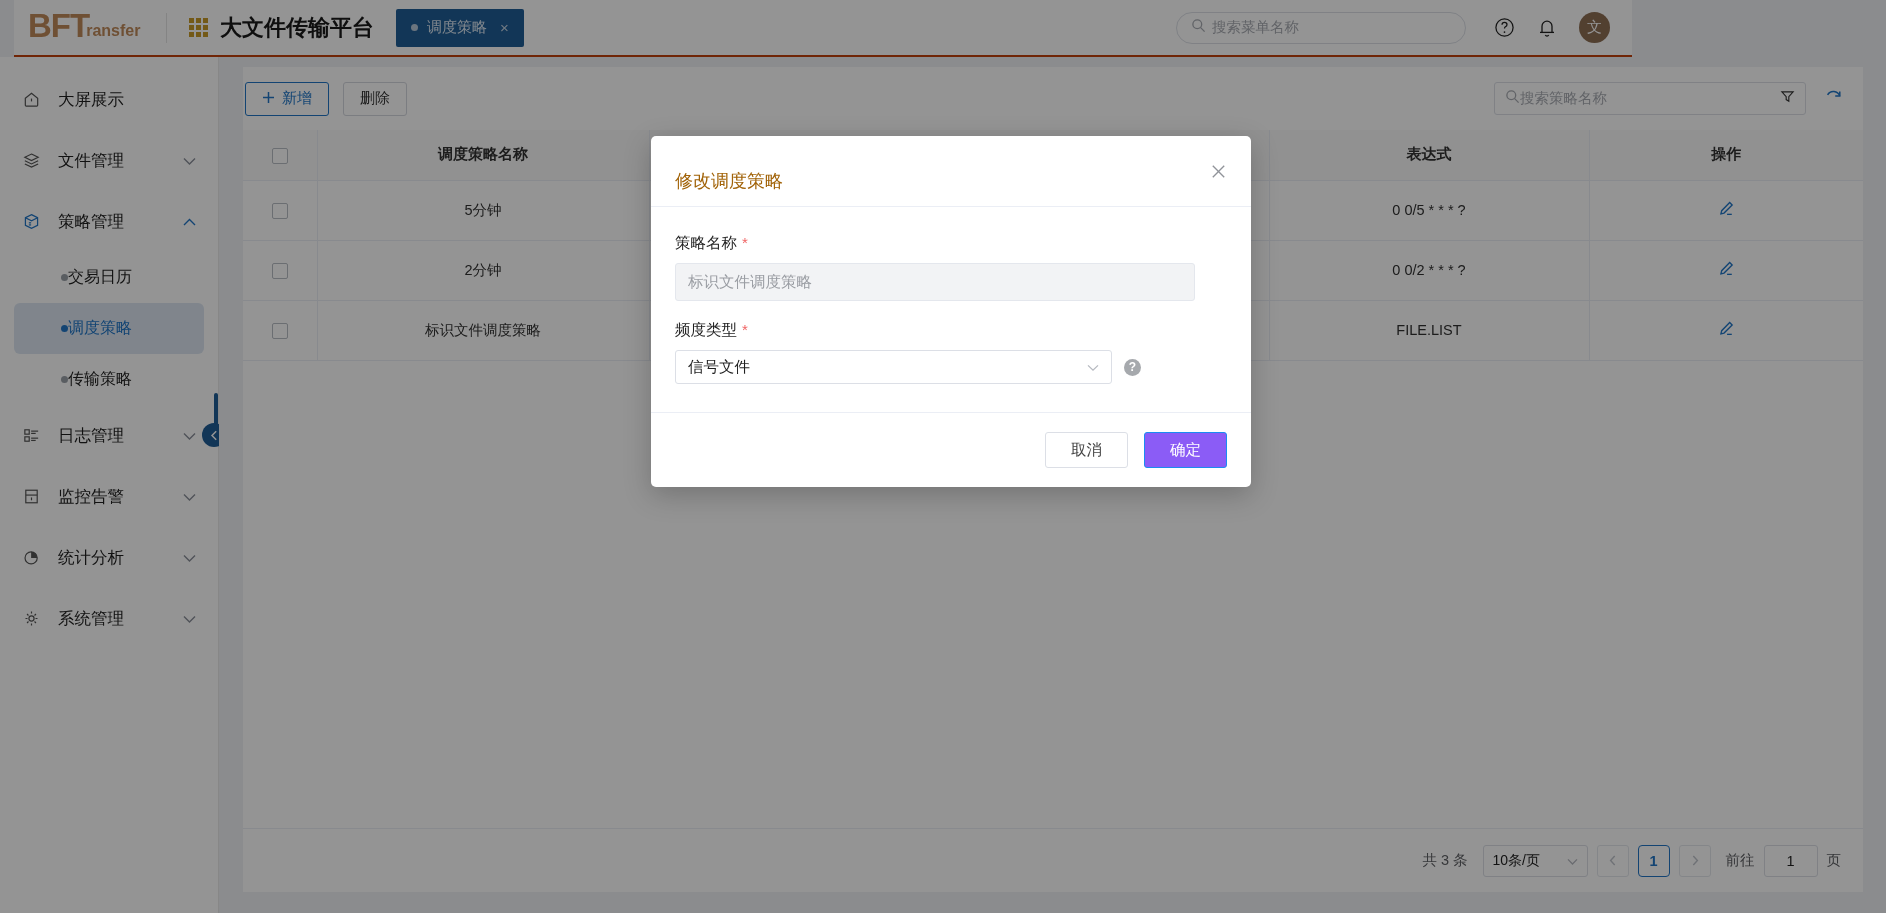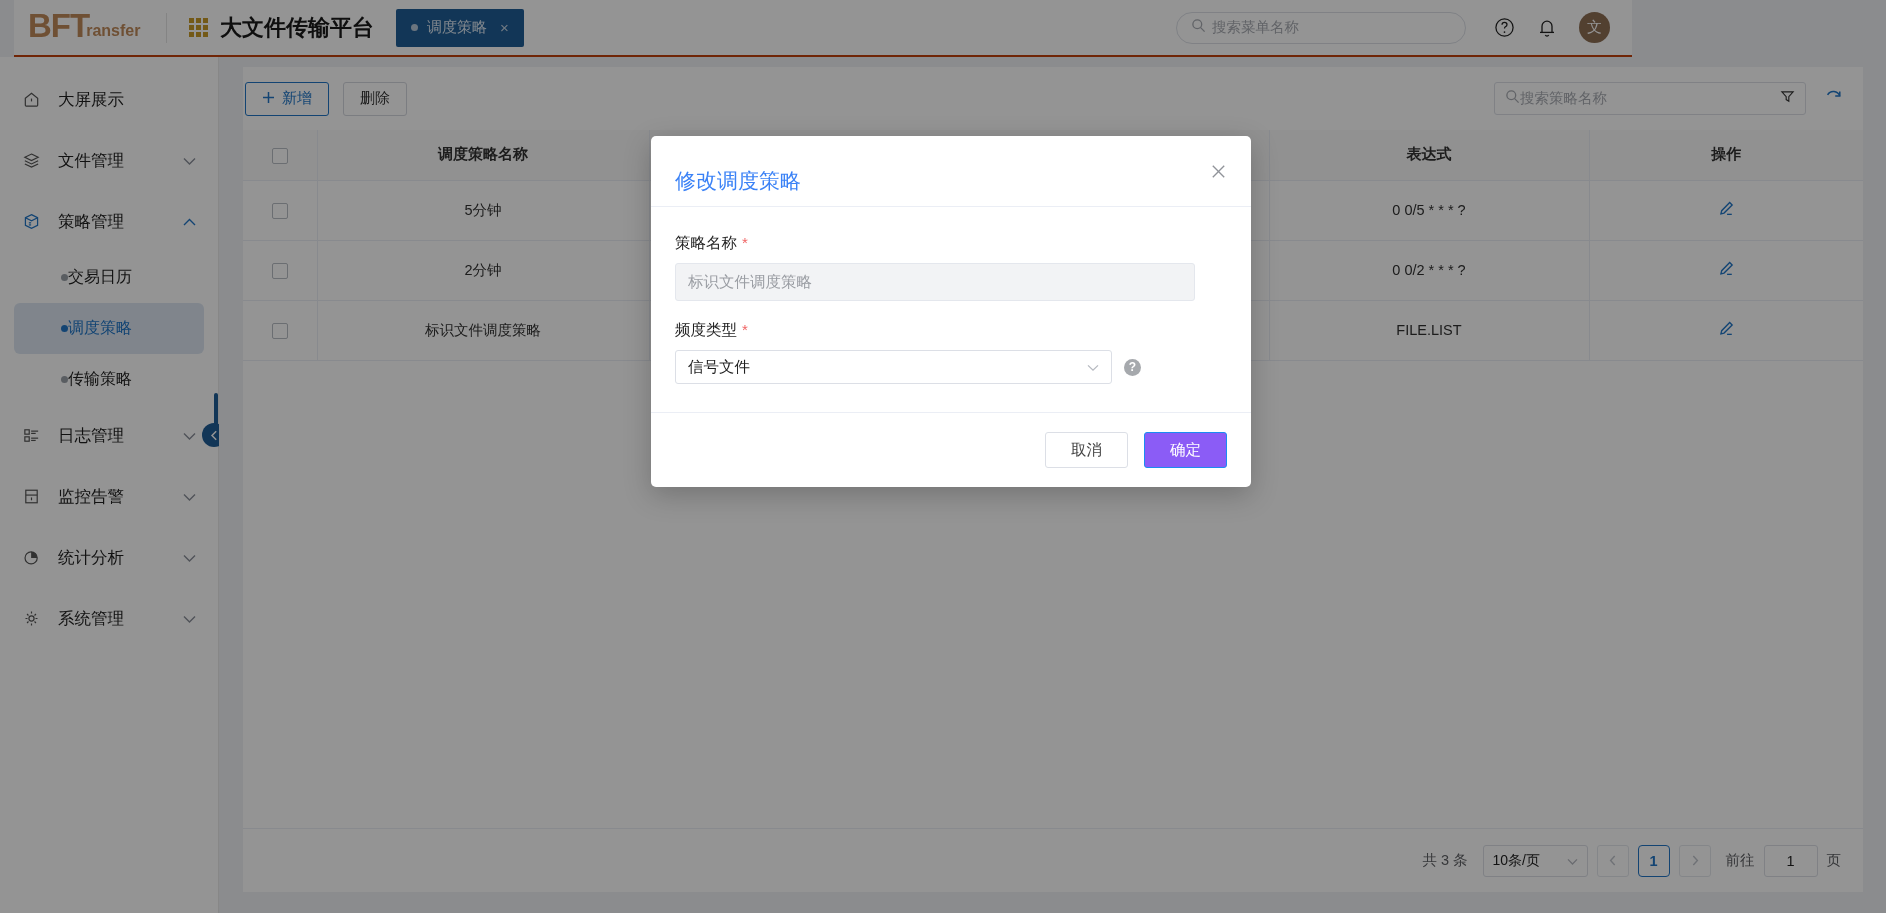--- a/index.html
+++ b/index.html
@@ -180,21 +180,21 @@
   }
   .modal {
     position: absolute; z-index: 60; left: 651px; top: 136px;
     width: 600px; background: #fff; border-radius: 5px;
     box-shadow: 0 8px 28px rgba(0,0,0,0.22);
   }
   .modal-head {
     height: 71px; display: flex; align-items: center; padding: 0 24px;
     border-bottom: 1px solid #ebeef5; position: relative;
   }
-  .modal-title { font-size: 21px; color: #3b82f6; margin-top: 20px; }
+  .modal-title { font-size: 18px; color: #a16207; margin-top: 20px; }
   .modal-close {
     position: absolute; right: 22px; top: 24px; width: 22px; height: 22px;
     color: #909399; cursor: pointer; display:flex; align-items:center; justify-content:center;
   }
   .modal-body { padding: 26px 24px 24px 24px; }
   .field { margin-bottom: 19px; }
   .field:last-child { margin-bottom: 4px; }
   .field-label { font-size: 15.5px; color: #1f1f1f; margin-bottom: 9px; display: flex; gap: 5px; align-items: baseline; }
   .req { color: #f06464; font-size: 15px; }
   .input-disabled {

